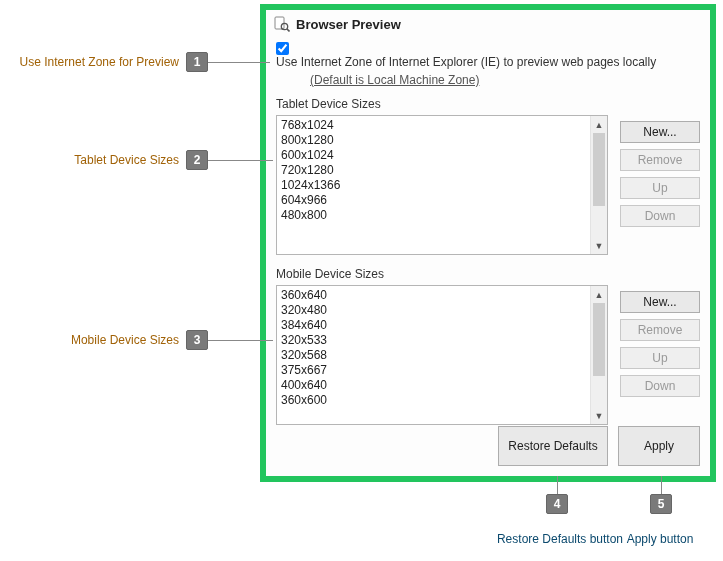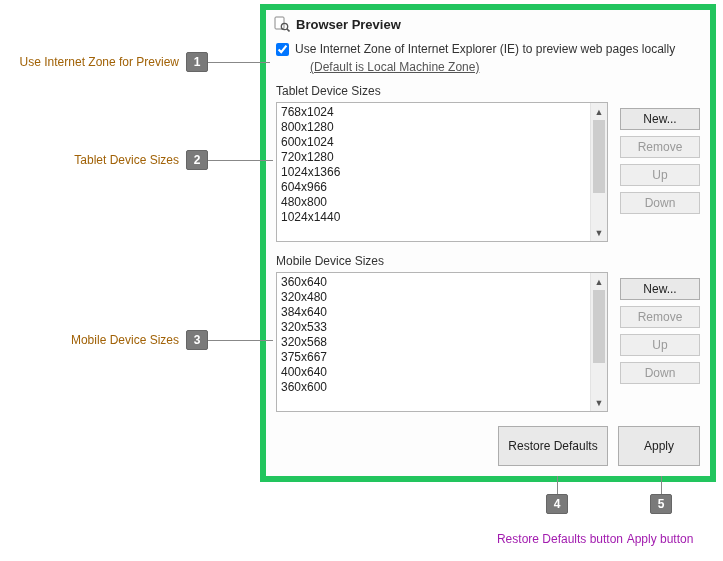--- a/index.html
+++ b/index.html
@@ -38,23 +38,23 @@
     width: 16px; height: 16px;
     display: inline-flex; align-items: center; justify-content: center;
   }
   .panel-title {
     font-weight: bold;
     font-size: 13px;
     color: #222;
   }
   .checkbox-row {
     display: flex;
-    align-items: flex-end;
-    gap: 6px;
+    align-items: flex-start;
     padding: 2px 10px 0 10px;
+    flex-direction: column;
   }
   .checkbox-row input[type=checkbox]{
     width:13px;height:13px;margin:0;
   }
   .default-note {
     padding: 4px 10px 6px 44px;
     color: #555;
     text-decoration: underline;
   }
   .region-label {
@@ -152,21 +152,21 @@
     border-top:1px solid #888;
   }
   .callout-vline {
     position:absolute;
     width:0;
     border-left:1px solid #888;
   }
   .bottom-label {
     position:absolute;
     font-size:12px;
-    color:#a21caf;
+    color:#0c4a6e;
     text-align:center;
   }
 </style>
 </head>
 <body>
 <div class="canvas">
 
 <div class="panel">
   <div class="panel-header">
     <span class="icon">
@@ -189,21 +189,20 @@
   <div class="region">
     <div class="listbox">
       <div class="listbox-inner">
         <div>768x1024</div>
         <div>800x1280</div>
         <div>600x1024</div>
         <div>720x1280</div>
         <div>1024x1366</div>
         <div>604x966</div>
         <div>480x800</div>
-        <div>1024x1440</div>
       </div>
       <div class="scrollbar">
         <div class="sb-btn">▲</div>
         <div class="sb-track">
               <div class="sb-thumb"></div>
             </div>
         <div class="sb-btn">▼</div>
       </div>
     </div>
     <div class="btn-col">

